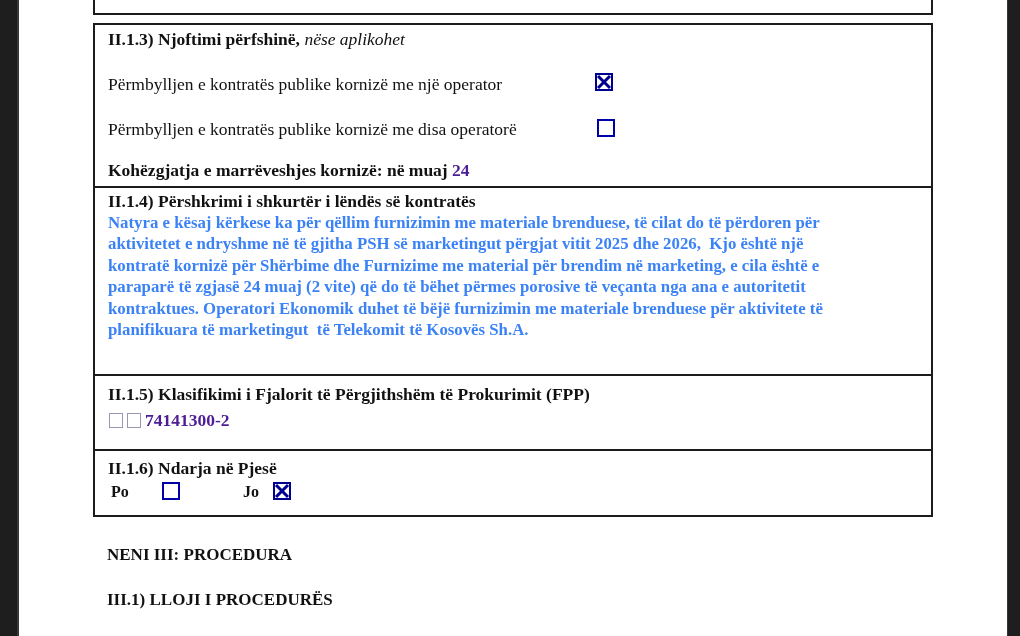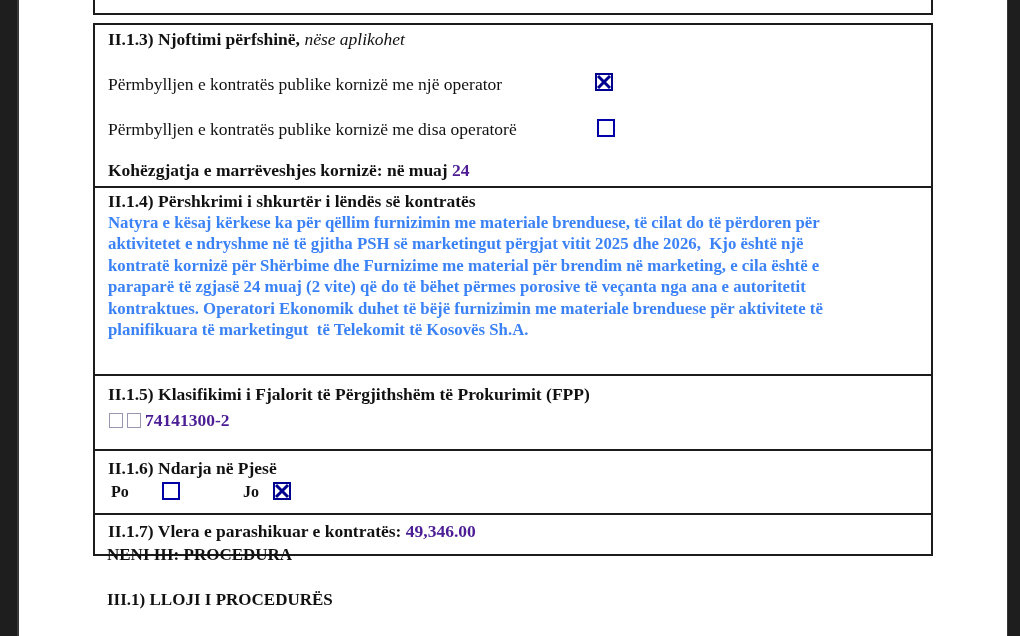--- a/index.html
+++ b/index.html
@@ -154,20 +154,17 @@
   </div>
 
   <div class="row" id="row-ii16">
     <div class="abs section-title" style="left:13px; top:7px;">II.1.6) Ndarja në Pjesë</div>
     <div class="abs section-title" style="left:16px; top:31px; font-size:16px;">Po</div>
     <span class="cbx" style="left:67px; top:31px;"></span>
     <div class="abs section-title" style="left:140px; top:31px; font-size:16px;margin-left:8px;">Jo</div>
     <span class="cbx checked" style="left:178px; top:31px;"></span>
   </div>
 
-  <div class="row" id="row-ii17">
-    <div class="abs section-title" style="left:13px; top:6px;"><span>II.1.7) Vlera e parashikuar e kontratës:</span> <span class="blue">49,346.00</span></div>
-  </div>
 
 </div>
 
 <div class="abs headline" style="left:107px; top:545px;">NENI III: PROCEDURA</div>
 <div class="abs headline" style="left:107px; top:590px;">III.1) LLOJI I PROCEDURËS</div>
 
 </body></html>

